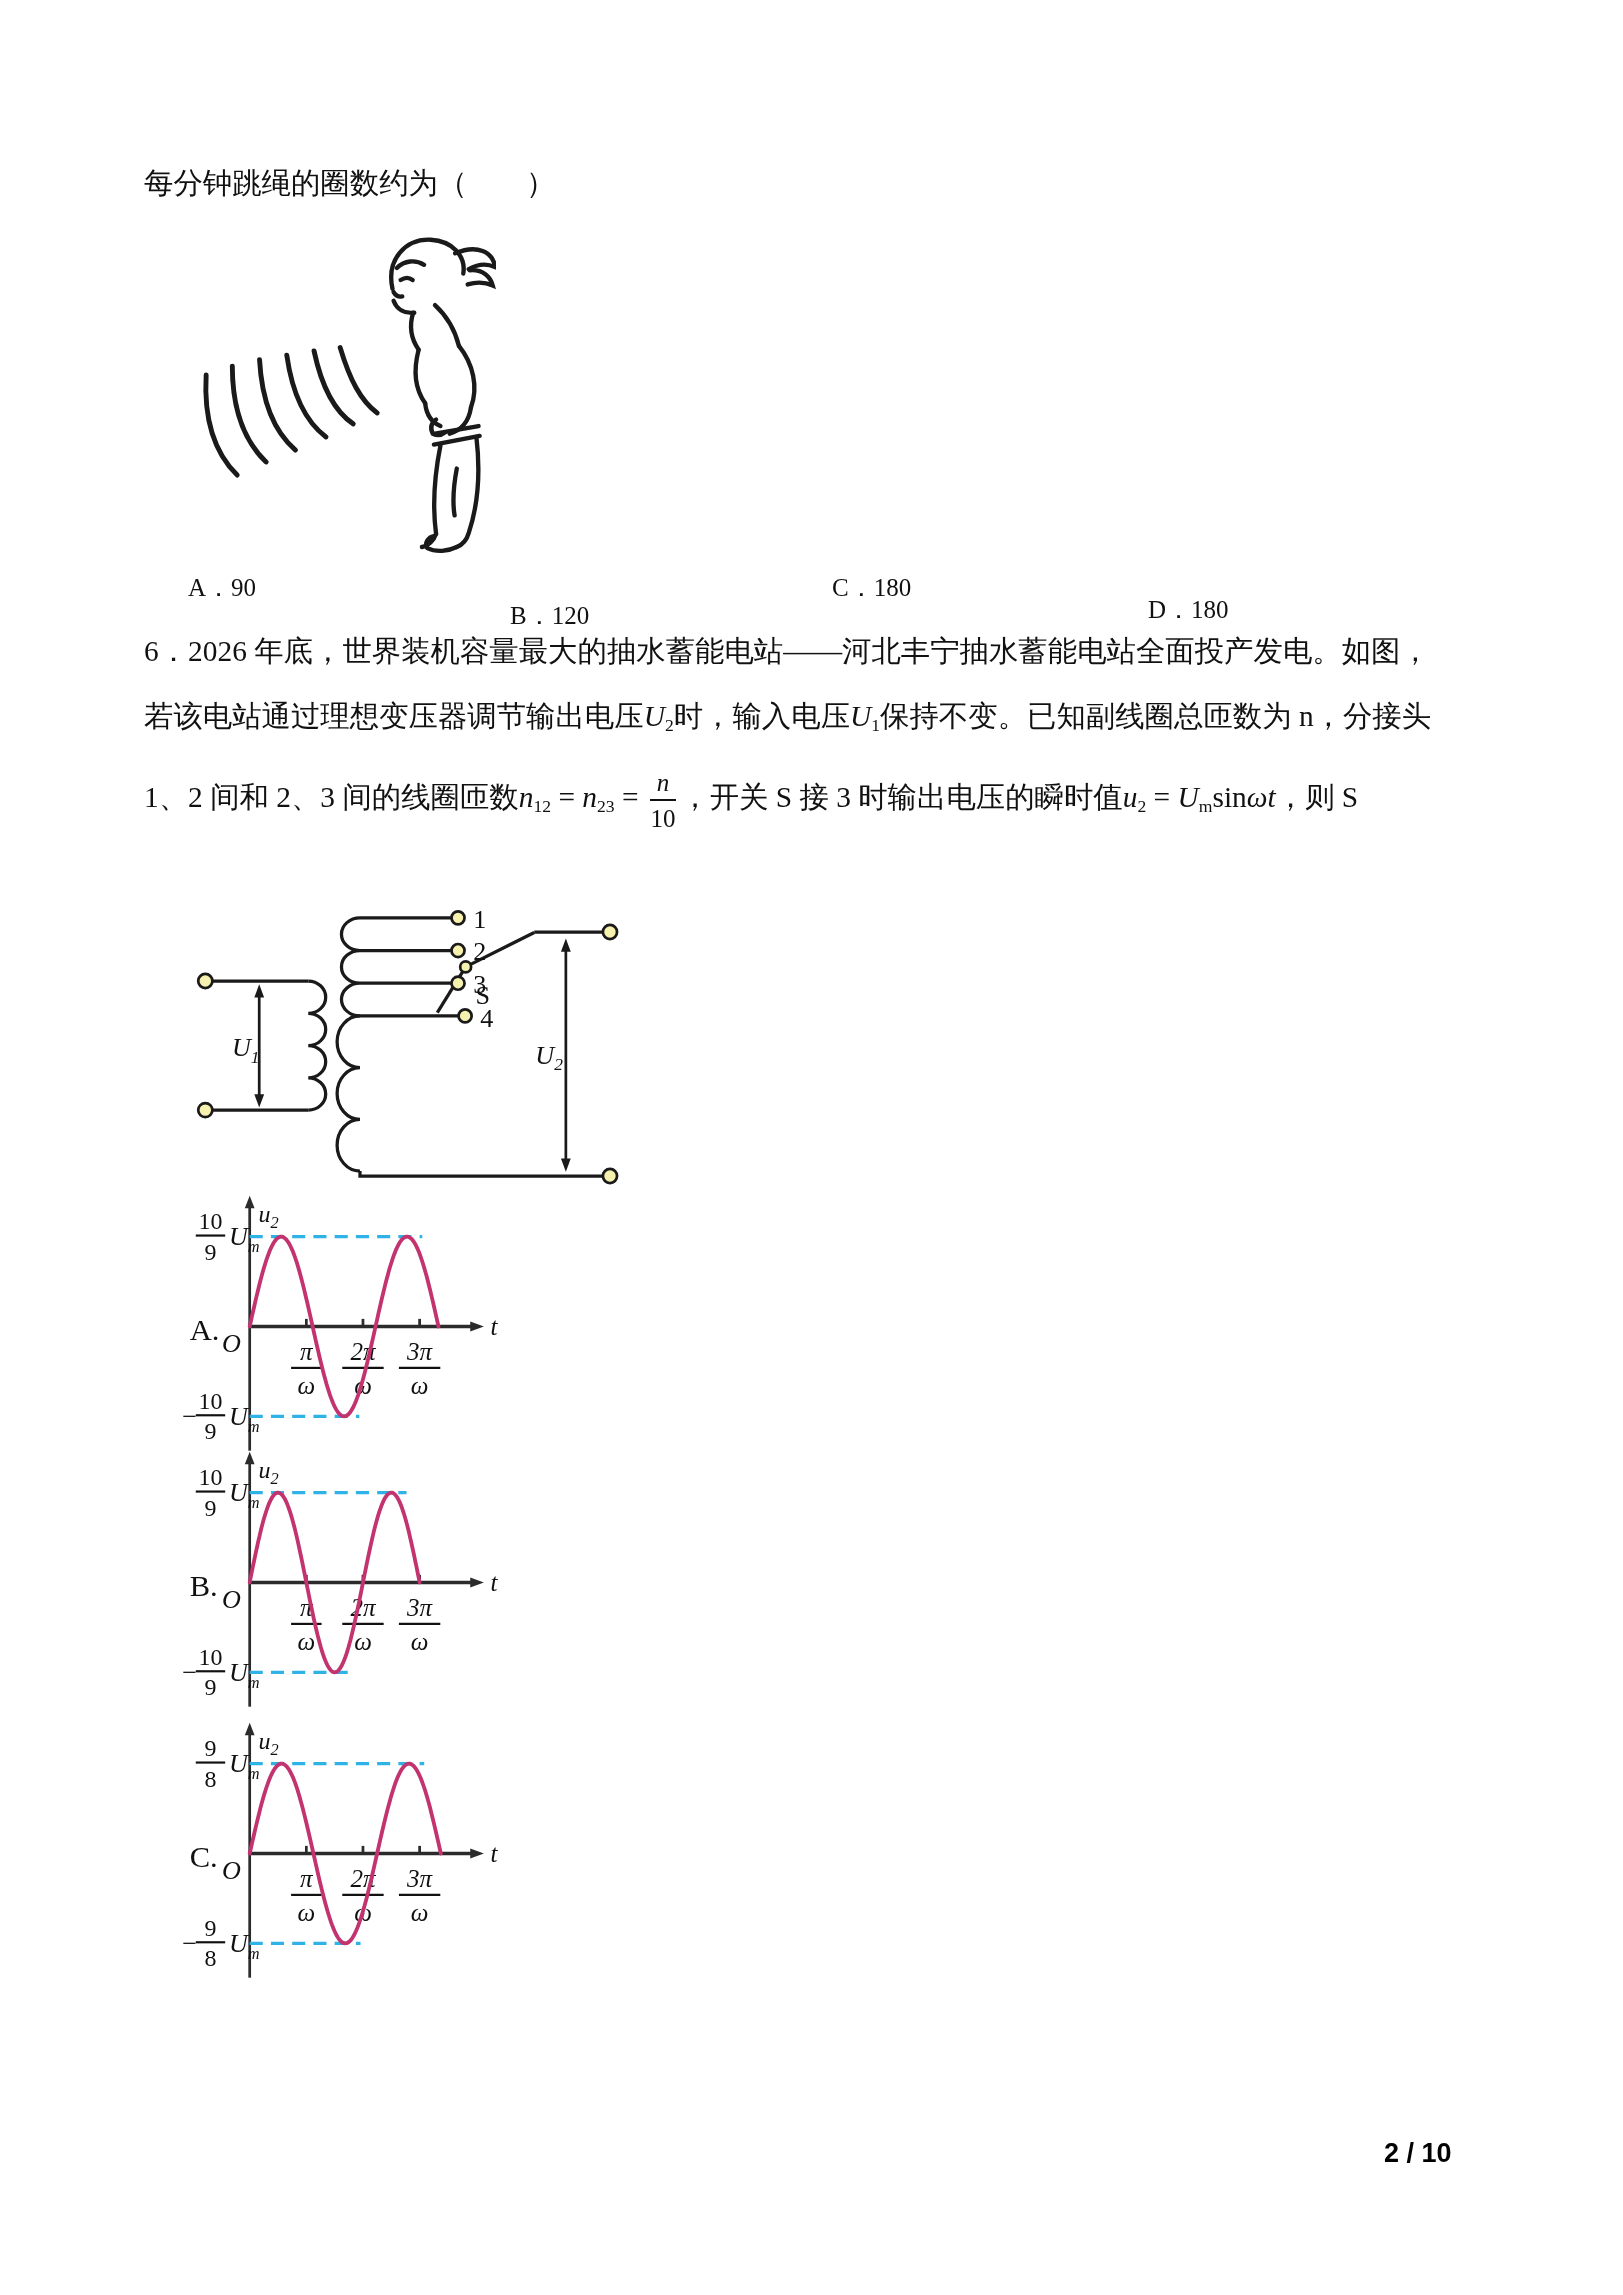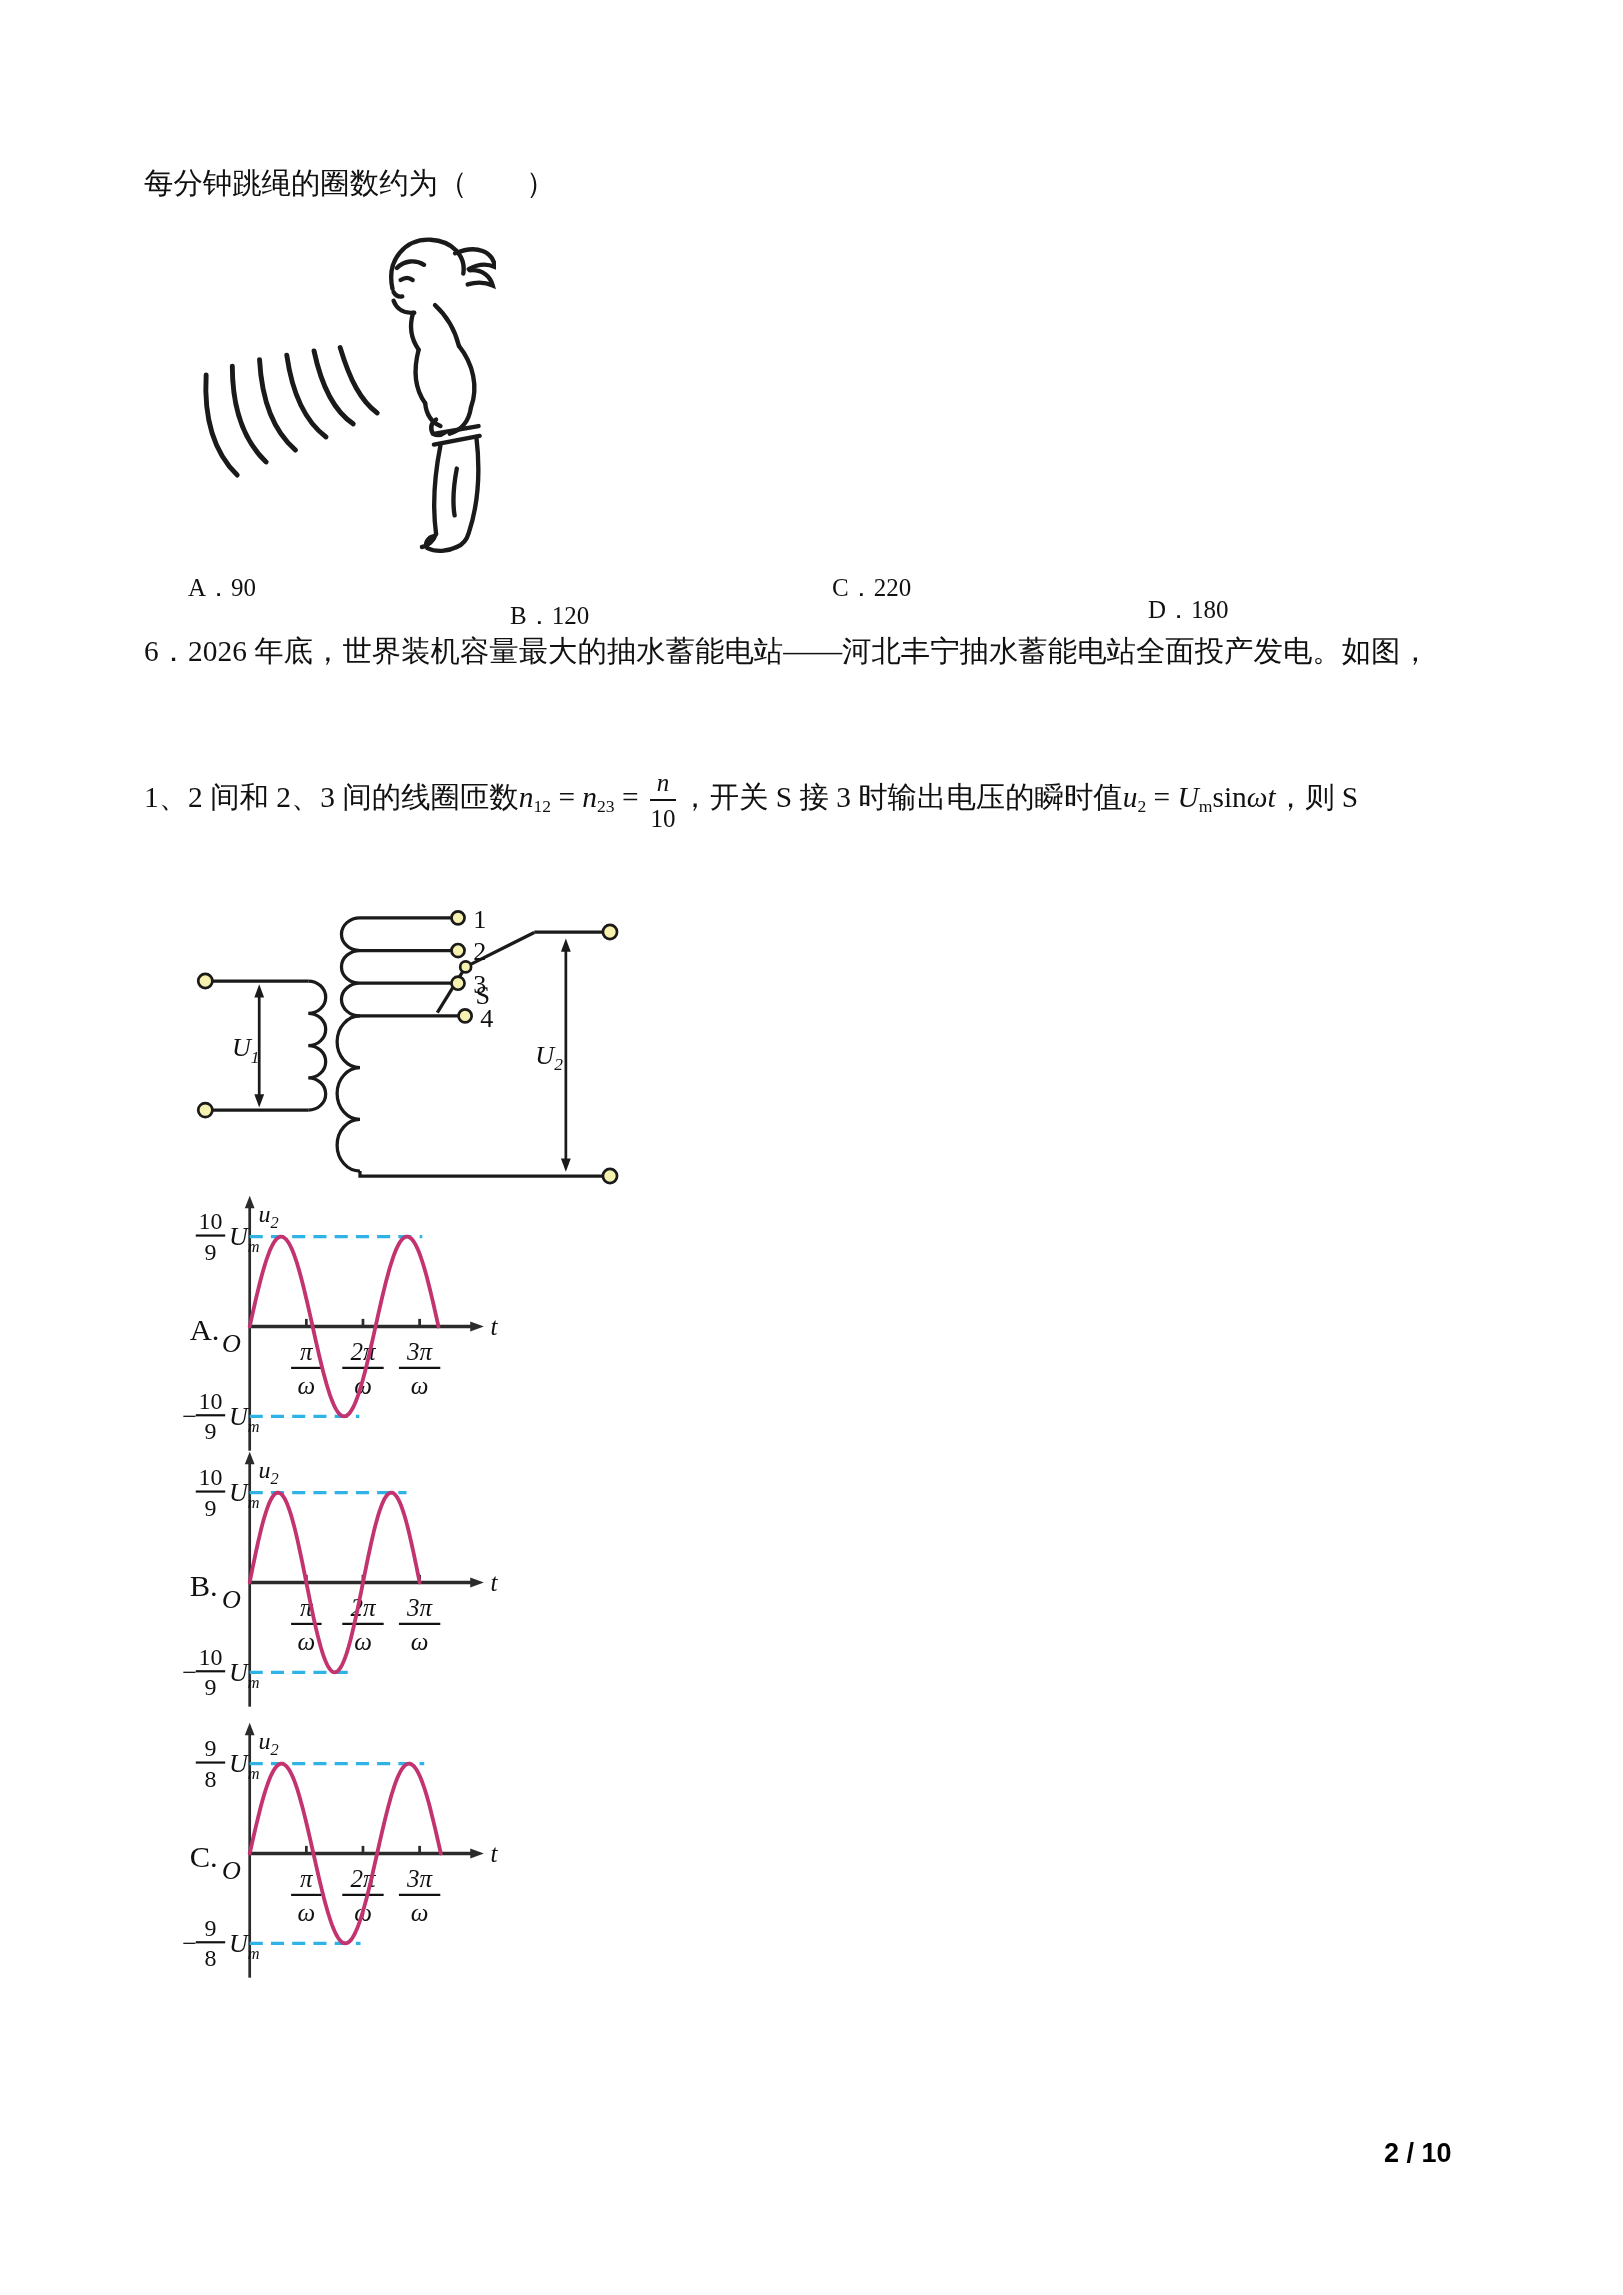--- a/index.html
+++ b/index.html
@@ -57,24 +57,25 @@
         <path d="M 478,388 C 466,448 464,505 470,550"></path>
         <path d="M 508,430 C 502,462 500,492 504,516"></path>
         <path d="M 508,574 C 492,582 470,584 454,576 C 448,566 456,556 466,554"></path>
         <path d="M 470,550 C 466,562 456,572 444,574"></path>
       </g>
     </svg>
   </div>
 
   <span class="abs opt" style="left:188px;top:571px;">A．90</span>
   <span class="abs opt" style="left:510px;top:599px;">B．120</span>
-  <span class="abs opt" style="left:832px;top:571px;">C．220</span>
+  <span class="abs opt" style="left:832px;top:571px;">C．180</span>
   <span class="abs opt" style="left:1148px;top:593px;">D．180</span>
 
   <div class="abs qtext" style="left:144px;top:632px;">6．2026 年底，世界装机容量最大的抽水蓄能电站——河北丰宁抽水蓄能电站全面投产发电。如图，</div>
+  <div class="abs qtext" style="left:144px;top:697px;">若该电站通过理想变压器调节输出电压<span class="it">U</span><span class="subsc">2</span>时，输入电压<span class="it">U</span><span class="subsc">1</span>保持不变。已知副线圈总匝数为 n，分接头</div>
   <div class="abs qtext" style="left:144px;top:770px;">1、2 间和 2、3 间的线圈匝数<span class="it">n</span><span class="subsc">12</span> = <span class="it">n</span><span class="subsc">23</span> = <span class="frac"><span class="fnum it">n</span><span class="fden">10</span></span>，开关 S 接 3 时输出电压的瞬时值<span class="it">u</span><span class="subsc">2</span> = <span class="it">U</span><span class="subsc">m</span>sin<span class="it">ωt</span>，则 S</div>
 
   <div class="abs" style="left:180px;top:883px;">
     <svg viewBox="0 0 840 560" width="458" height="305">
       <g fill="none" stroke="#1a1a1a" stroke-width="6">
         <line x1="46" y1="180" x2="235" y2="180"></line>
         <line x1="46" y1="417" x2="235" y2="417"></line>
         <path d="M 235,180 a 32,29.6 0 1,1 0,59.25 a 32,29.6 0 1,1 0,59.25 a 32,29.6 0 1,1 0,59.25 a 32,29.6 0 1,1 0,59.25"></path>
         <path d="M 330,64 a 34,30 0 1,0 0,60 a 34,30 0 1,0 0,60 a 34,30 0 1,0 0,60"></path>
         <path d="M 330,244 a 42,47.5 0 1,0 0,95 a 42,47.5 0 1,0 0,95 a 42,47.5 0 1,0 0,95"></path>

